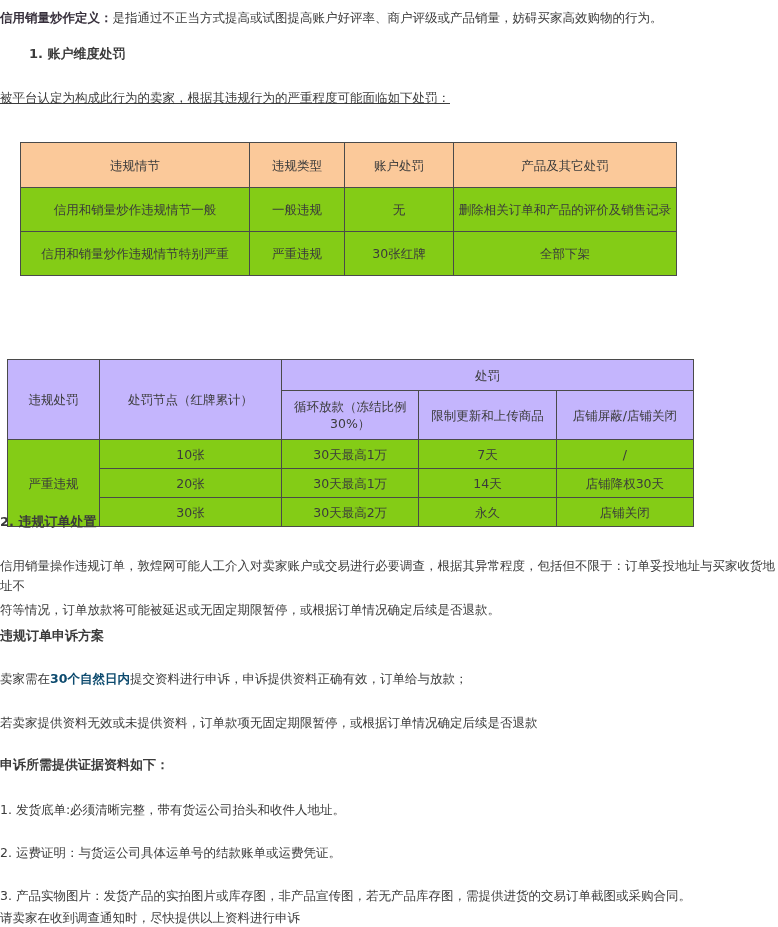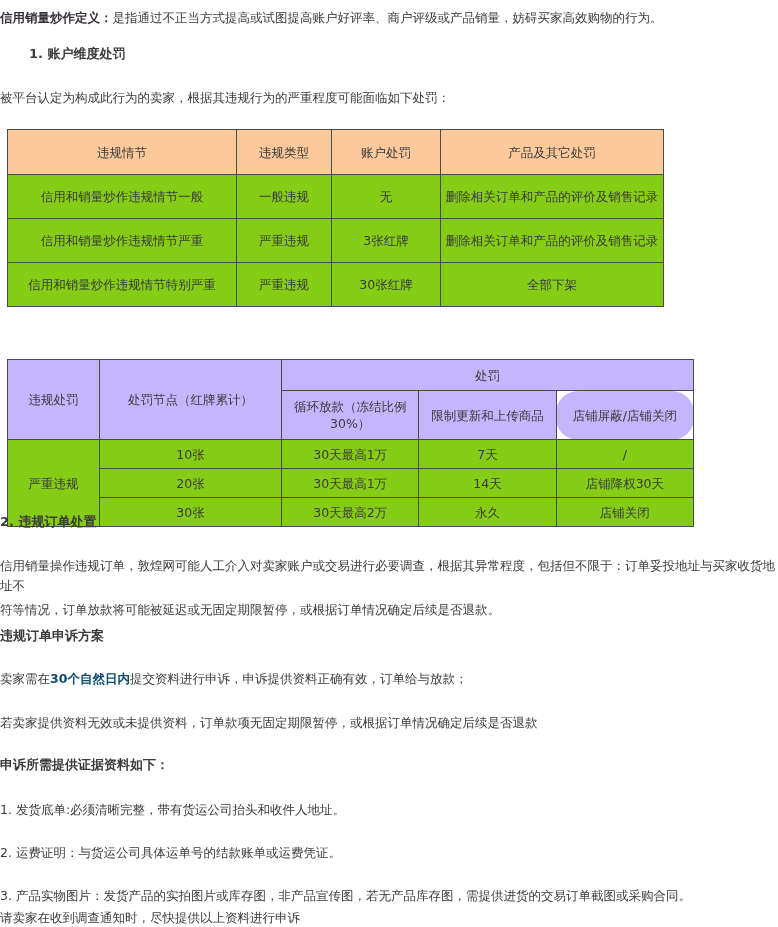--- a/index.html
+++ b/index.html
@@ -59,57 +59,57 @@
   }
   table.rules td.hd {
     background: #c4b5fd;
   }
   table.rules td.body-cell {
     background: #84cc16;
   }
   
   #table-account {
     width: 628px;
-    margin: 0;
+    margin: 13px;
   }
   #table-account th.c0 { width: 222px; }
   #table-account th.c1 { width: 88px; }
   #table-account th.c2 { width: 102px; }
   #table-account th.c3 { width: 216px; }
   #table-account tr.hrow th { height: 36px; }
   #table-account tbody tr td { height: 35px; }
 
   
   #table-redcard {
     width: 687px;
     margin: 0;
   }
   #table-redcard .k0 { width: 85px; }
   #table-redcard .k1 { width: 175px; }
   #table-redcard .k2 { width: 108px; }
   #table-redcard .k3 { width: 168px; }
-  #table-redcard .k4 { width: 151px; border-radius: 22px; }
+  #table-redcard .k4 { width: 151px; }
   #table-redcard tr.r-top td { height: 22px; }
   #table-redcard tr.r-sub td { height: 40px; }
   #table-redcard tbody tr td { height: 20px; }
 </style>
 </head>
 <body>
 
 <div class="page">
 
   <div style="position:absolute; left:0px; top:8px; width:778px;">
     <p class="para"><span class="bold-head">信用销量炒作定义：</span><span>是指通过不正当方式提高或试图提高账户好评率、商户评级或产品销量，妨碍买家高效购物的行为。</span></p>
   </div>
 
   <div style="position:absolute; left:0px; top:44px; width:778px;padding-left:29px;">
     <p class="para bold-head" style="font-size:13px;">1. 账户维度处罚</p>
   </div>
 
-  <div style="position:absolute; left:0px; top:88px; width:778px;">
+  <div style="position:absolute; left:0px; top:88px; width:778px;text-decoration:underline;">
     <p class="para">被平台认定为构成此行为的卖家，根据其违规行为的严重程度可能面临如下处罚：</p>
   </div>
 
   <div style="position:absolute; left:7px; top:129px;">
     <table class="rules" id="table-account">
       <thead>
         <tr class="hrow">
           <th class="hd c0">违规情节</th>
           <th class="hd c1">违规类型</th>
           <th class="hd c2">账户处罚</th>
@@ -117,26 +117,20 @@
         </tr>
       </thead>
       <tbody>
         <tr>
           <td class="body-cell">信用和销量炒作违规情节一般</td>
           <td class="body-cell">一般违规</td>
           <td class="body-cell">无</td>
           <td class="body-cell">删除相关订单和产品的评价及销售记录</td>
         </tr>
         <tr>
-          <td class="body-cell">信用和销量炒作违规情节严重</td>
-          <td class="body-cell">严重违规</td>
-          <td class="body-cell">3张红牌</td>
-          <td class="body-cell">删除相关订单和产品的评价及销售记录</td>
-        </tr>
-        <tr>
           <td class="body-cell">信用和销量炒作违规情节特别严重</td>
           <td class="body-cell">严重违规</td>
           <td class="body-cell">30张红牌</td>
           <td class="body-cell">全部下架</td>
         </tr>
       </tbody>
     </table>
   </div>
 
 

